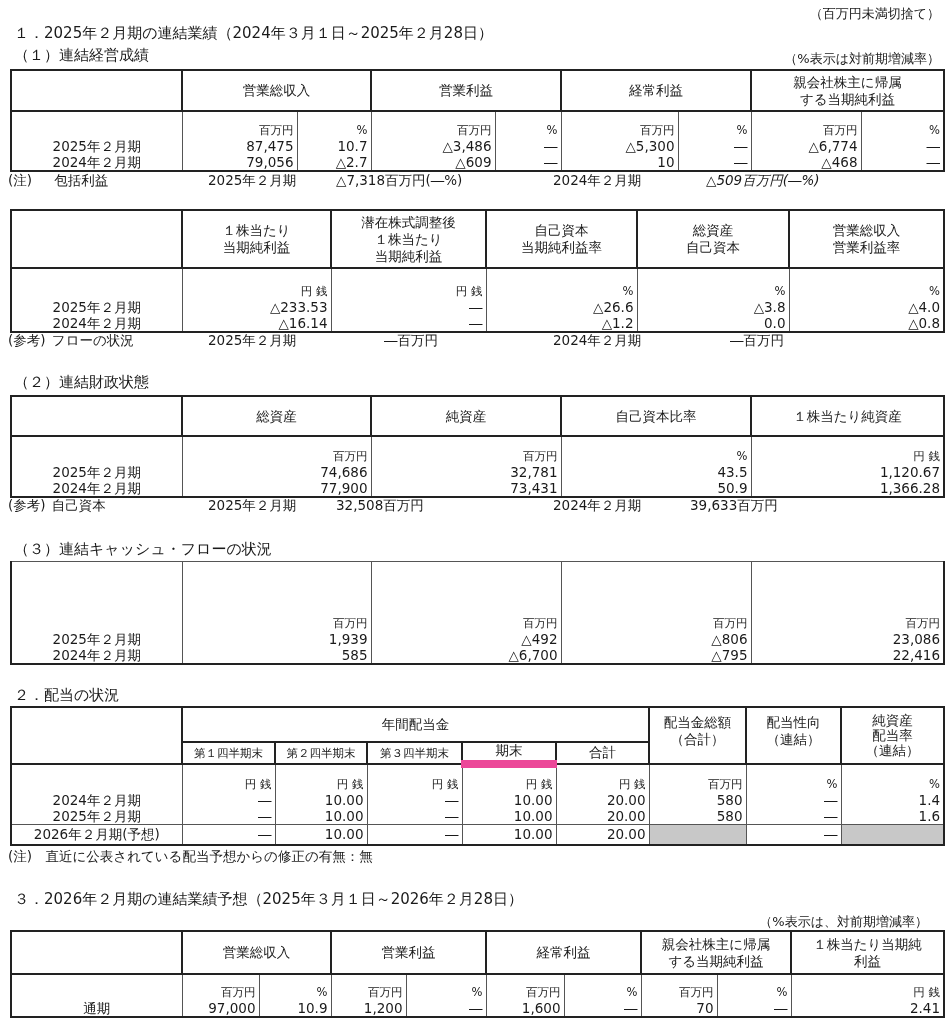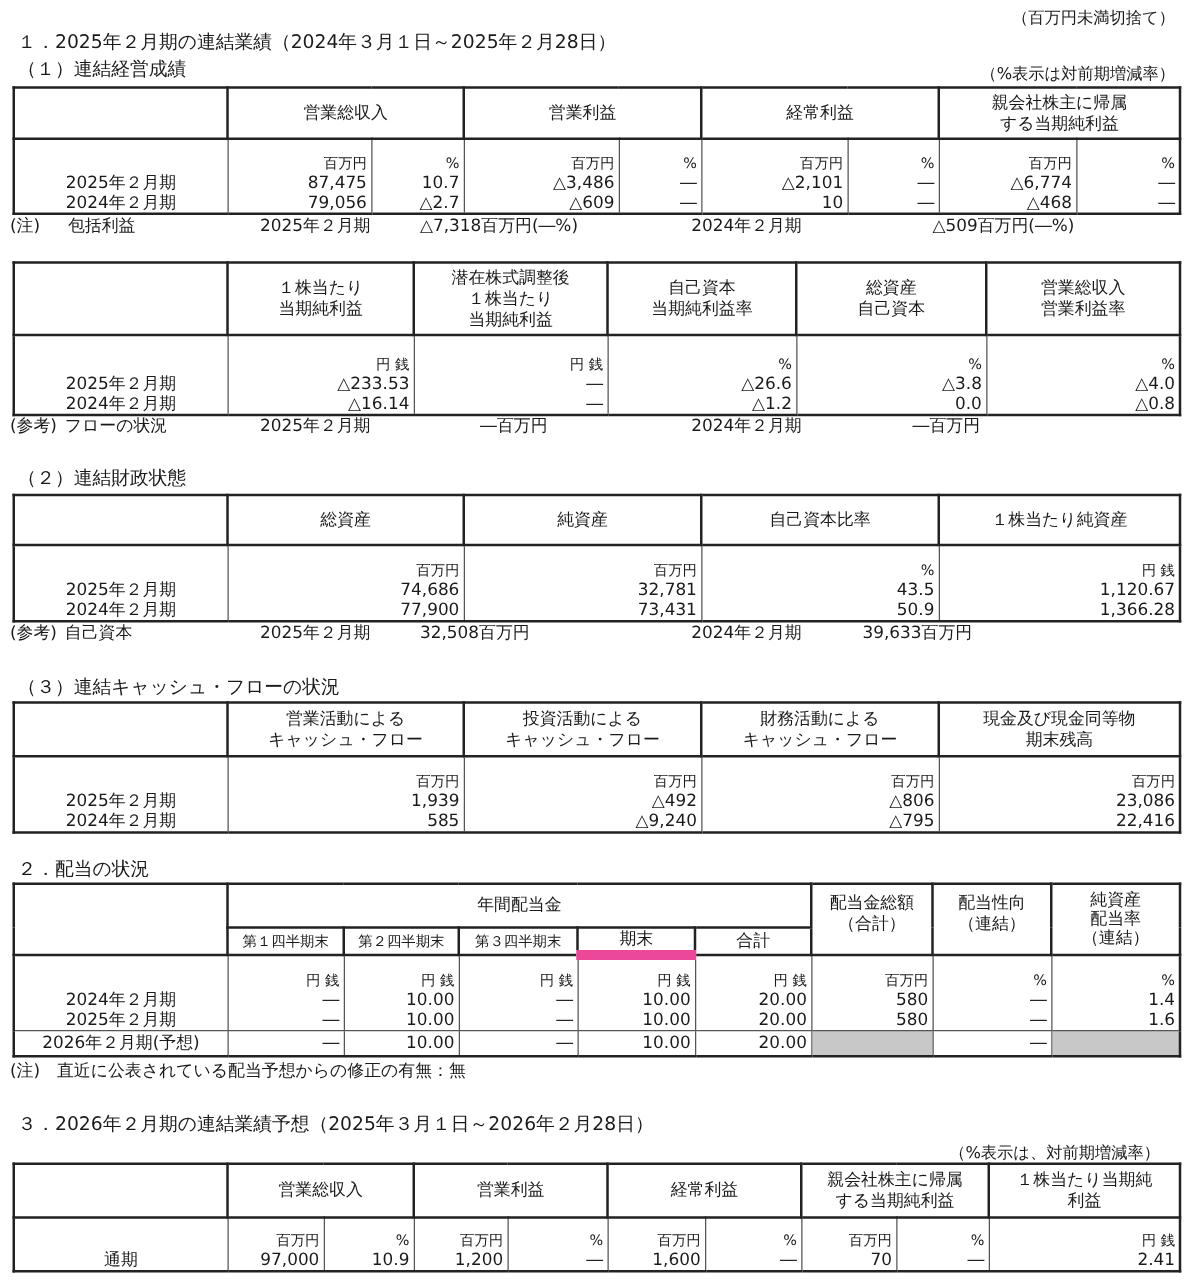--- a/index.html
+++ b/index.html
@@ -71,21 +71,21 @@
       <span style="display:block">△3,486</span>
       <span style="display:block">△609</span>
     </td>
     <td class="num" style="border-bottom:2px solid #222;">
       <span class="u">%</span>
       <span style="display:block">―</span>
       <span style="display:block">―</span>
     </td>
     <td class="num" style="border-bottom:2px solid #222;">
       <span class="u">百万円</span>
-      <span style="display:block">△2,101</span>
+      <span style="display:block">△5,300</span>
       <span style="display:block">10</span>
     </td>
     <td class="num" style="border-bottom:2px solid #222;">
       <span class="u">%</span>
       <span style="display:block">―</span>
       <span style="display:block">―</span>
     </td>
     <td class="num" style="border-bottom:2px solid #222;">
       <span class="u">百万円</span>
       <span style="display:block">△6,774</span>
@@ -100,21 +100,21 @@
 </tbody>
   </table>
 
 <div class="abs note" style="left:8px; top:172px;">
   <span>(注)</span>
   <span style="margin-left:18px">包括利益</span>
 </div>
 <div class="abs note" style="left:208px; top:172px;">2025年２月期</div>
 <div class="abs note" style="left:336px; top:172px;">△7,318百万円(―%)</div>
 <div class="abs note" style="left:553px; top:172px;">2024年２月期</div>
-<div class="abs note" style="left:746px; top:172px;">△509百万円(―%)</div>
+<div class="abs note" style="left:706px; top:172px;font-style:italic;">△509百万円(―%)</div>
 
 <table class="t" style="left:10px; top:209px; width:933px; height:122px;">
   <colgroup>
     <col style="width:171px">
       <col style="width:149px">
       <col style="width:155px">
     <col style="width:151px">
       <col style="width:152px">
       <col style="width:155px">
   </colgroup>
@@ -246,53 +246,34 @@
 
 <table class="t" style="left:10px; top:561px; width:933px; height:104px;">
   <colgroup>
     <col style="width:171px">
       <col style="width:189px">
       <col style="width:190px">
     <col style="width:190px">
       <col style="width:193px">
   </colgroup>
   <tbody>
-      <tr class="hdr" style="height:43px;">
-    <td class="hd"></td>
-    <td class="hd">
-      <span style="display:block">営業活動による</span>
-      <span style="display:block">キャッシュ・フロー</span>
-    </td>
-    <td class="hd">
-      <span style="display:block">投資活動による</span>
-      <span style="display:block">キャッシュ・フロー</span>
-    </td>
-    <td class="hd">
-      <span style="display:block">財務活動による</span>
-      <span style="display:block">キャッシュ・フロー</span>
-    </td>
-    <td class="hd">
-      <span style="display:block">現金及び現金同等物</span>
-      <span style="display:block">期末残高</span>
-    </td>
-  </tr>
   <tr style="height:61px;">
     <td class="lbl" style="border-left:2px solid #222; border-bottom:2px solid #222;">
       <span style="display:block">2025年２月期</span>
       <span style="display:block">2024年２月期</span>
     </td>
     <td class="num" style="border-bottom:2px solid #222;">
       <span class="u">百万円</span>
       <span style="display:block">1,939</span>
       <span style="display:block">585</span>
     </td>
     <td class="num" style="border-bottom:2px solid #222;">
       <span class="u">百万円</span>
       <span style="display:block">△492</span>
-      <span style="display:block">△9,240</span>
+      <span style="display:block">△6,700</span>
     </td>
     <td class="num" style="border-bottom:2px solid #222;">
       <span class="u">百万円</span>
       <span style="display:block">△806</span>
       <span style="display:block">△795</span>
     </td>
     <td class="num" style="border-bottom:2px solid #222; border-right:2px solid #222;">
       <span class="u">百万円</span>
       <span style="display:block">23,086</span>
       <span style="display:block">22,416</span>
@@ -326,21 +307,21 @@
     <td class="hd" rowspan="2" style="border-bottom:2px solid #222; vertical-align:top; padding-top:6px;">
       <span style="display:block">配当性向</span>
       <span style="display:block">（連結）</span>
     </td>
     <td class="hd" rowspan="2" style="border-bottom:2px solid #222; line-height:15px;">
       <span style="display:block">純資産</span>
       <span style="display:block">配当率</span>
       <span style="display:block">（連結）</span>
     </td>
   </tr>
-  <tr style="height:16px;">
+  <tr style="height:16px;font-family:Liberation Mono, monospace;">
     <td class="hd" style="font-size:11.5px; padding:0 1px; border-bottom:2px solid #222;">第１四半期末</td>
     <td class="hd" style="font-size:11.5px; padding:0 1px; border-bottom:2px solid #222;">第２四半期末</td>
     <td class="hd" style="font-size:11.5px; padding:0 1px; border-bottom:2px solid #222;">第３四半期末</td>
     <td class="hd" style="border-bottom:8px solid #ec4899;">期末</td>
     <td class="hd" style="border-bottom:2px solid #222;border-radius:12px;">合計</td>
   </tr>
   <tr style="height:60px;">
     <td class="lbl" style="border-left:2px solid #222;">
       <span style="display:block">2024年２月期</span>
       <span style="display:block">2025年２月期</span>

